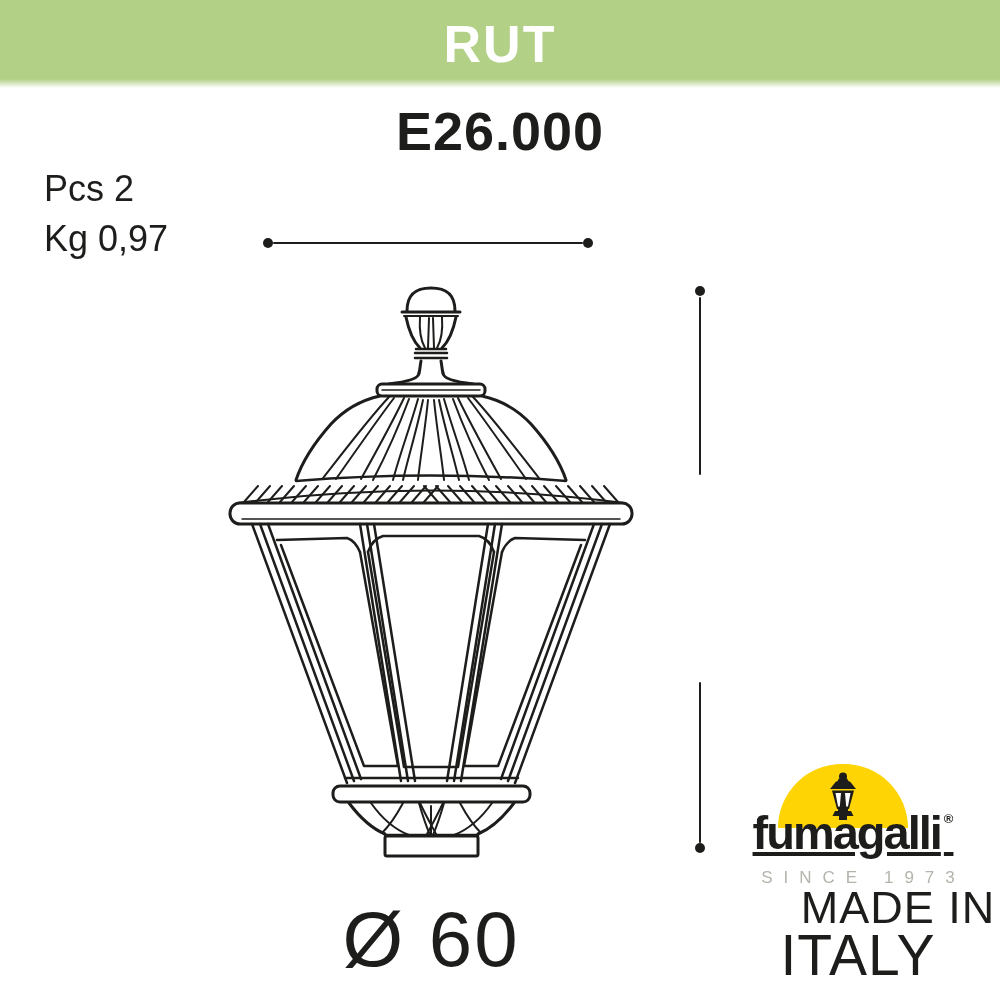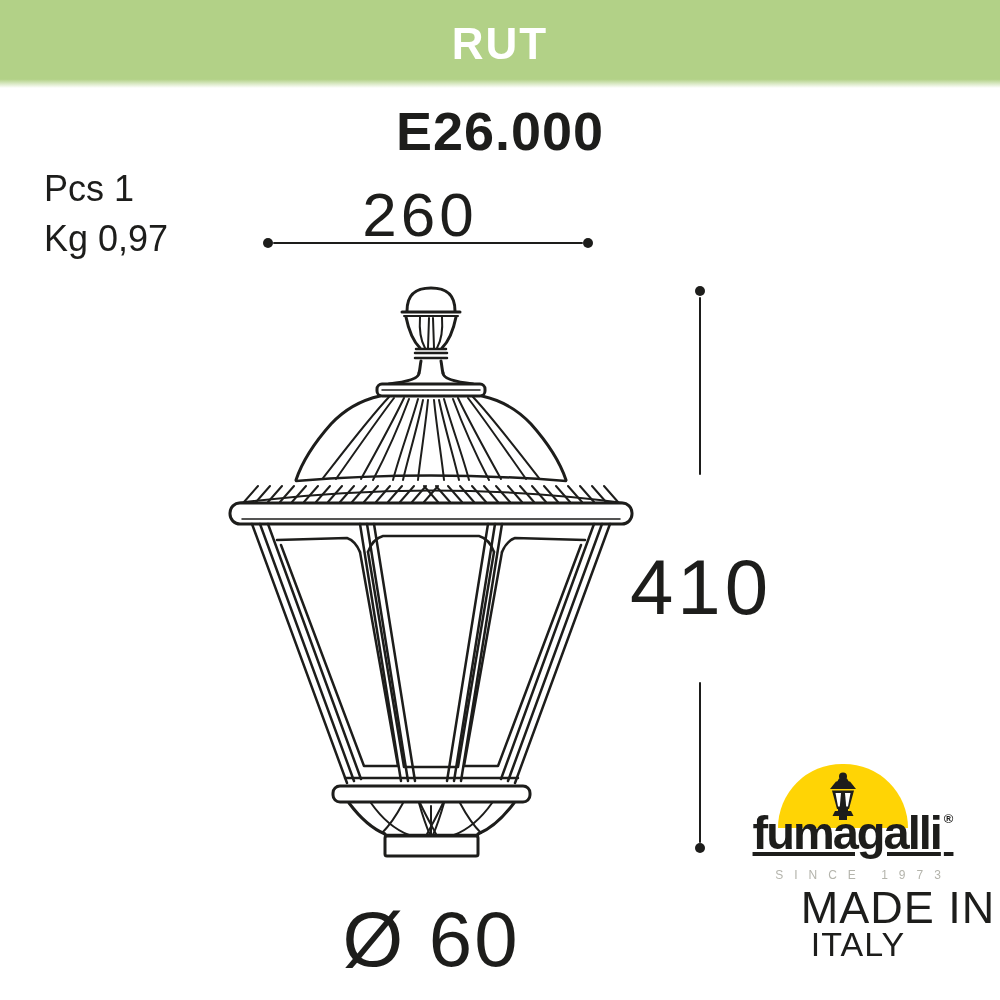--- a/index.html
+++ b/index.html
@@ -12,55 +12,55 @@
   .page{
     position:relative;width:1000px;height:1000px;background:#ffffff;overflow:hidden;
     font-family:"Liberation Sans", sans-serif;color:var(--ink);
   }
   .header{
     position:absolute;left:0;top:0;width:1000px;height:88px;
     background:linear-gradient(to bottom, var(--header-green) 90%, rgba(178,209,135,0) 100%);
     display:flex;align-items:center;justify-content:center;
   }
   .header h1{
-    margin:0;font-size:44px;font-weight:bold;color:#ffffff;letter-spacing:2px;line-height:1;
+    margin:0;font-size:52px;font-weight:bold;color:#ffffff;letter-spacing:2px;line-height:1;
   }
   .txt{position:absolute;white-space:nowrap;line-height:1;}
   .code{left:500px;top:104px;transform:translateX(-50%);font-size:54px;letter-spacing:1px;font-weight:bold;}
   .specs{left:44px;top:164px;font-size:36px;line-height:50px;}
   .dim-width{left:420px;top:184px;transform:translateX(-50%);font-size:62px;letter-spacing:4px;}
   .dim-height{left:701px;top:548px;transform:translateX(-50%);font-size:78px;letter-spacing:4px;}
   .dim-diameter{left:431px;top:900px;transform:translateX(-50%);font-size:78px;letter-spacing:2px;}
   .drawing{position:absolute;left:0;top:0;width:1000px;height:1000px;}
 
   
   .logo-dome{position:absolute;left:778px;top:764px;width:130px;height:64px;
     border-radius:65px 65px 0 0;background:var(--logo-yellow);}
   .logo-lantern{position:absolute;left:826px;top:772px;width:34px;height:52px;}
   .logo-word{position:absolute;left:853px;top:809px;transform:translateX(-50%);
     font-size:47px;font-weight:bold;letter-spacing:-2px;text-decoration:underline;}
   .logo-word sup{font-size:13px;letter-spacing:0;vertical-align:26px;margin-left:3px;}
   .logo-since{position:absolute;left:858px;top:869px;transform:translateX(-50%);
-    font-size:12px;letter-spacing:11px;padding-left:11px;color:var(--tagline-gray);}
+    font-size:17px;letter-spacing:11px;padding-left:11px;color:var(--tagline-gray);}
   .logo-made{left:898px;top:885px;transform:translateX(-50%);font-size:45px;letter-spacing:1px;}
-  .logo-italy{left:858px;top:927px;transform:translateX(-50%);font-size:34px;letter-spacing:1px;}
+  .logo-italy{left:858px;top:927px;transform:translateX(-50%);font-size:57px;letter-spacing:1px;}
 </style>
 </head>
 <body>
 
 <div class="page">
 
   <header class="header">
     <h1>RUT</h1>
   </header>
 
   <div class="txt code">E26.000</div>
 
   <div class="txt specs">
-    <div>Pcs 1</div>
+    <div>Pcs 2</div>
     <div>Kg 0,97</div>
   </div>
 
   <svg class="drawing" viewBox="0 0 1000 1000" fill="none" stroke="#1d1d1b" stroke-width="3" stroke-linecap="round" stroke-linejoin="round">
 
     <g>
       <circle cx="268" cy="243" r="5" fill="#1d1d1b" stroke="none"></circle>
       <circle cx="588" cy="243" r="5" fill="#1d1d1b" stroke="none"></circle>
       <path d="M274,243 L582,243" stroke-width="2"></path>
     </g>
@@ -164,22 +164,20 @@
         <path d="M460,803 C468,818 475,827 481,833"></path>
         <path d="M444,803 C440,817 436,828 433,835"></path>
         <path d="M420,803 C427,818 433,828 436,834"></path>
         <path d="M431,806 L431,835"></path>
       </g>
       <path d="M385,835 L478,835" stroke-width="2.5"></path>
       <rect x="385" y="836" width="93" height="20" rx="2"></rect>
     </g>
   </svg>
 
-  <div class="txt dim-width">260</div>
-  <div class="txt dim-height">410</div>
   <div class="txt dim-diameter">Ø 60</div>
 
   <div>
     <div class="logo-dome"></div>
     <svg class="logo-lantern" viewBox="0 0 34 52">
       <circle cx="17" cy="4.5" r="4" fill="#1d1d1b"></circle>
       <path d="M11,10 L23,10 L21,6.5 L13,6.5 Z" fill="#1d1d1b"></path>
       <path d="M4,17 L30,17 L24,9.5 L10,9.5 Z" fill="#1d1d1b"></path>
       <path d="M6,18.5 L28,18.5 L23,37 L11,37 Z" fill="#1d1d1b"></path>
       <path d="M9.5,21 L15,21 L13.8,34.5 L12,34.5 Z" fill="#ffffff"></path>

